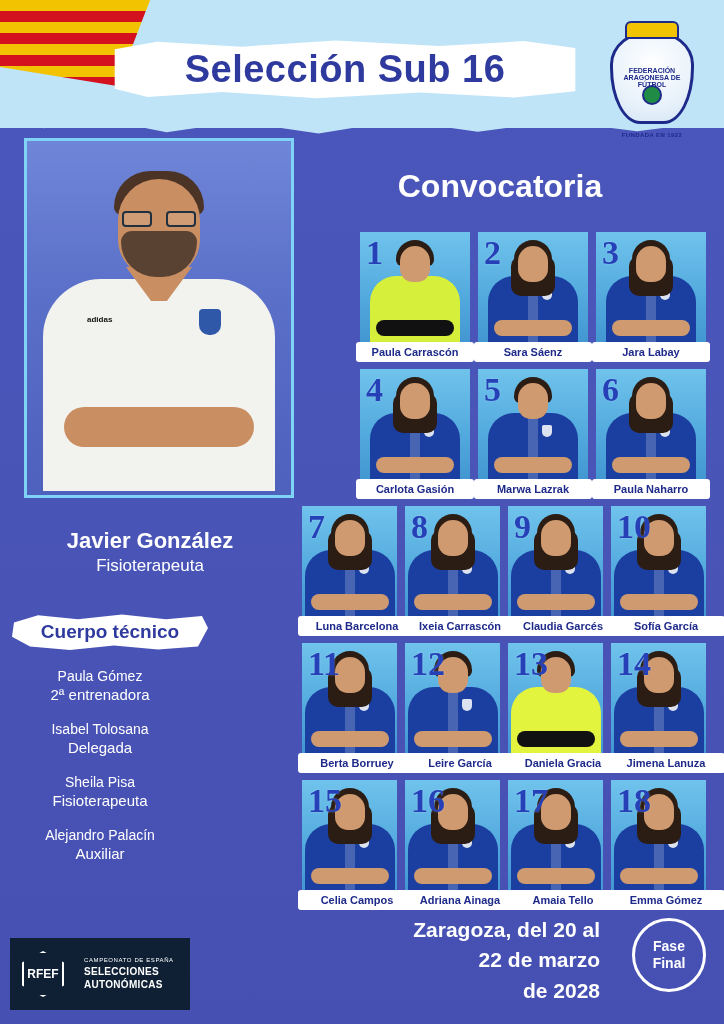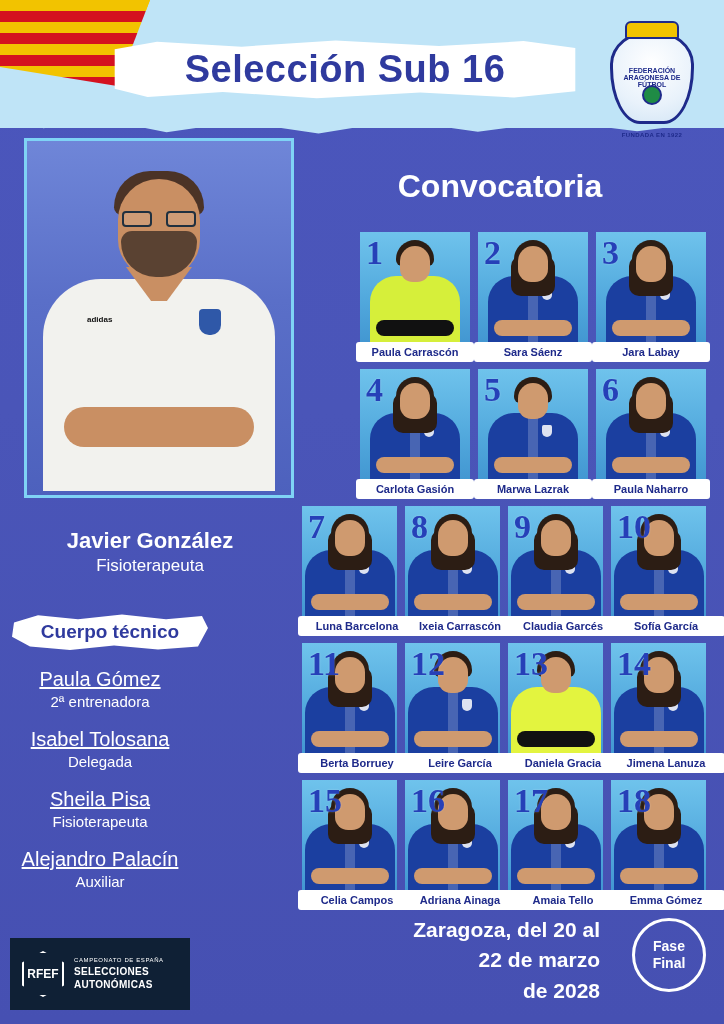--- a/index.html
+++ b/index.html
@@ -152,27 +152,27 @@
     clip-path: polygon(2% 26%, 14% 8%, 34% 18%, 56% 6%, 78% 18%, 96% 10%, 99% 40%, 94% 86%, 74% 94%, 52% 84%, 30% 95%, 10% 86%, 1% 62%);
   }
   .staff-title {
     position:absolute; inset:0; display:flex; align-items:center; justify-content:center;
     font-size:19px; font-weight:bold; color:#2f3a9e;
   }
   .staff-list {
     position:absolute; top:668px; left:0; width:200px; text-align:center; color:#fff;
   }
   .staff-item { margin-bottom: 18px; }
-  .staff-item .nm { font-size:20px;text-decoration:underline; }
+  .staff-item .nm { font-size:14px; }
   .staff-item .rl { font-size:15px; font-weight:normal; margin-top:2px;}
 
   
   .rfef-box {
     position:absolute; left:10px; bottom:14px; width:180px; height:72px;
-    background:#0f2035; display:flex; align-items:center; gap:10px; padding:0 12px;
+    background:#0f2035; display:flex; align-items:center; gap:20px; padding:0 12px;
   }
   .rfef-mark {
     width:42px;height:46px;border:2px solid #fff;
     clip-path: polygon(50% 0,100% 25%,100% 75%,50% 100%,0 75%,0 25%);
     display:flex;align-items:center;justify-content:center;
     color:#fff;font-size:12px;font-weight:bold;
   }
   .rfef-txt { color:#fff; line-height:1.3; }
   .rfef-txt .l1{font-size:6px; letter-spacing:.6px;}
   .rfef-txt .l2{font-size:10px; font-weight:bold; letter-spacing:.3px;}

